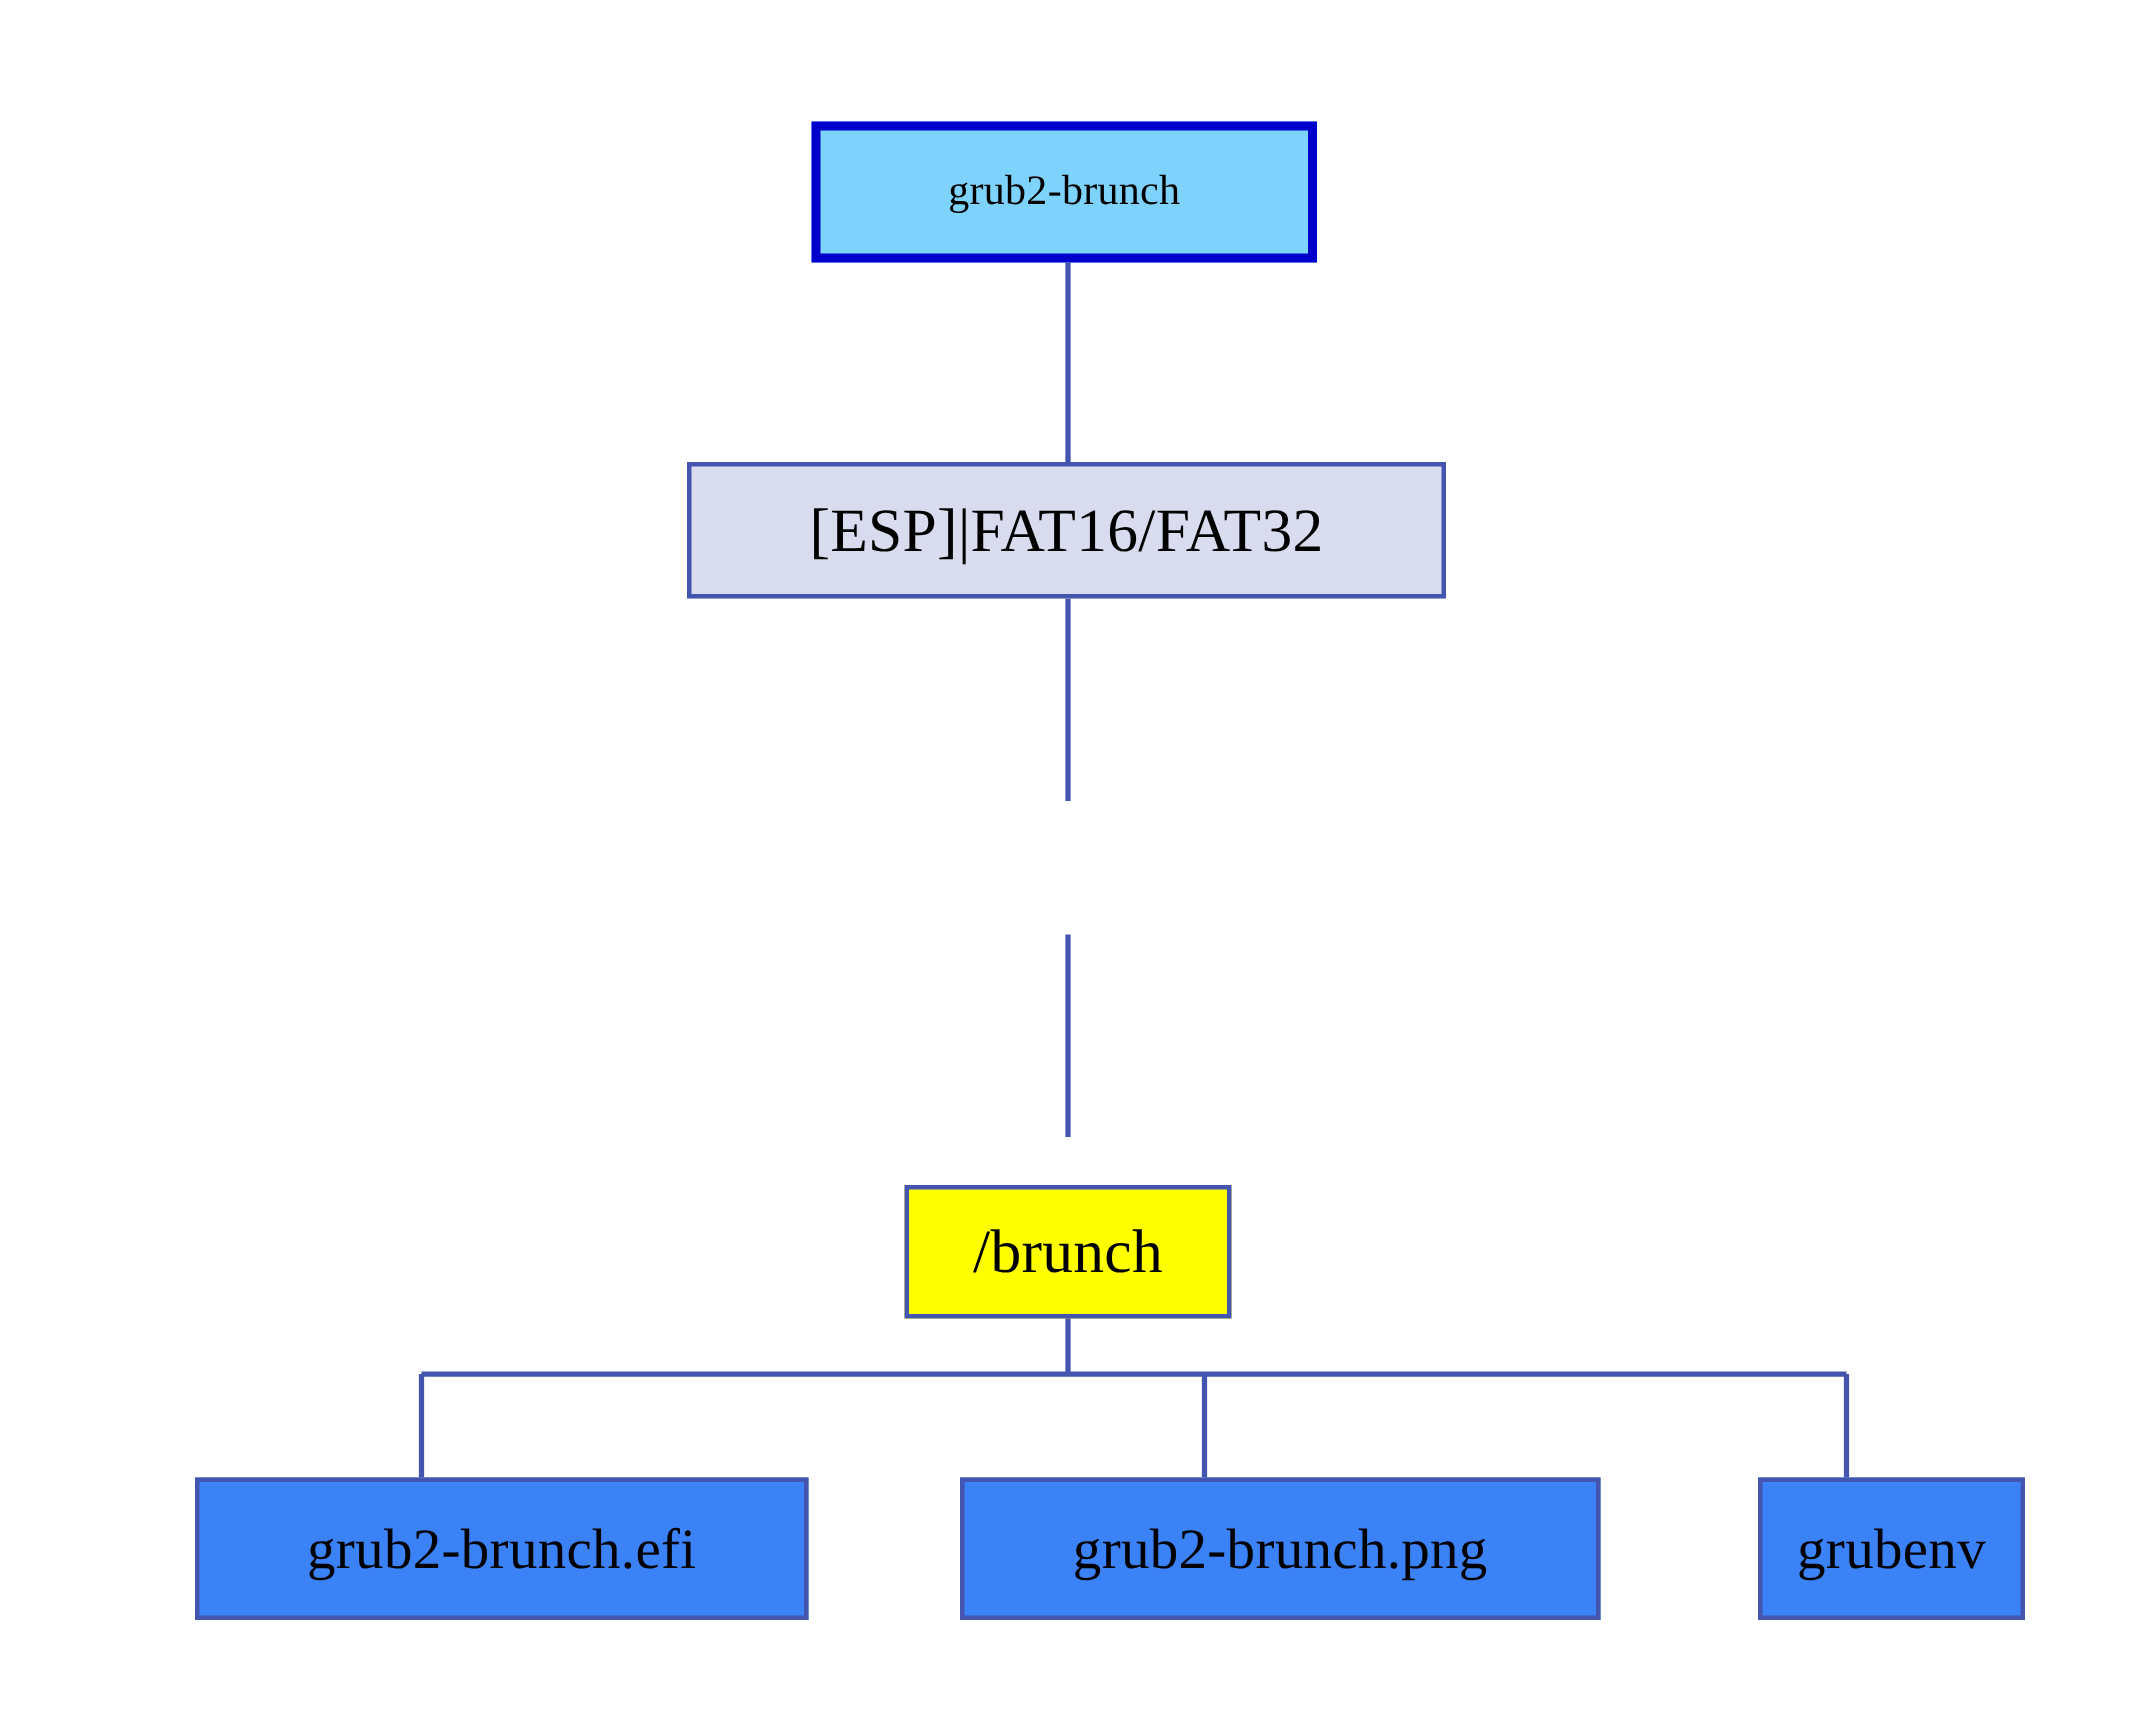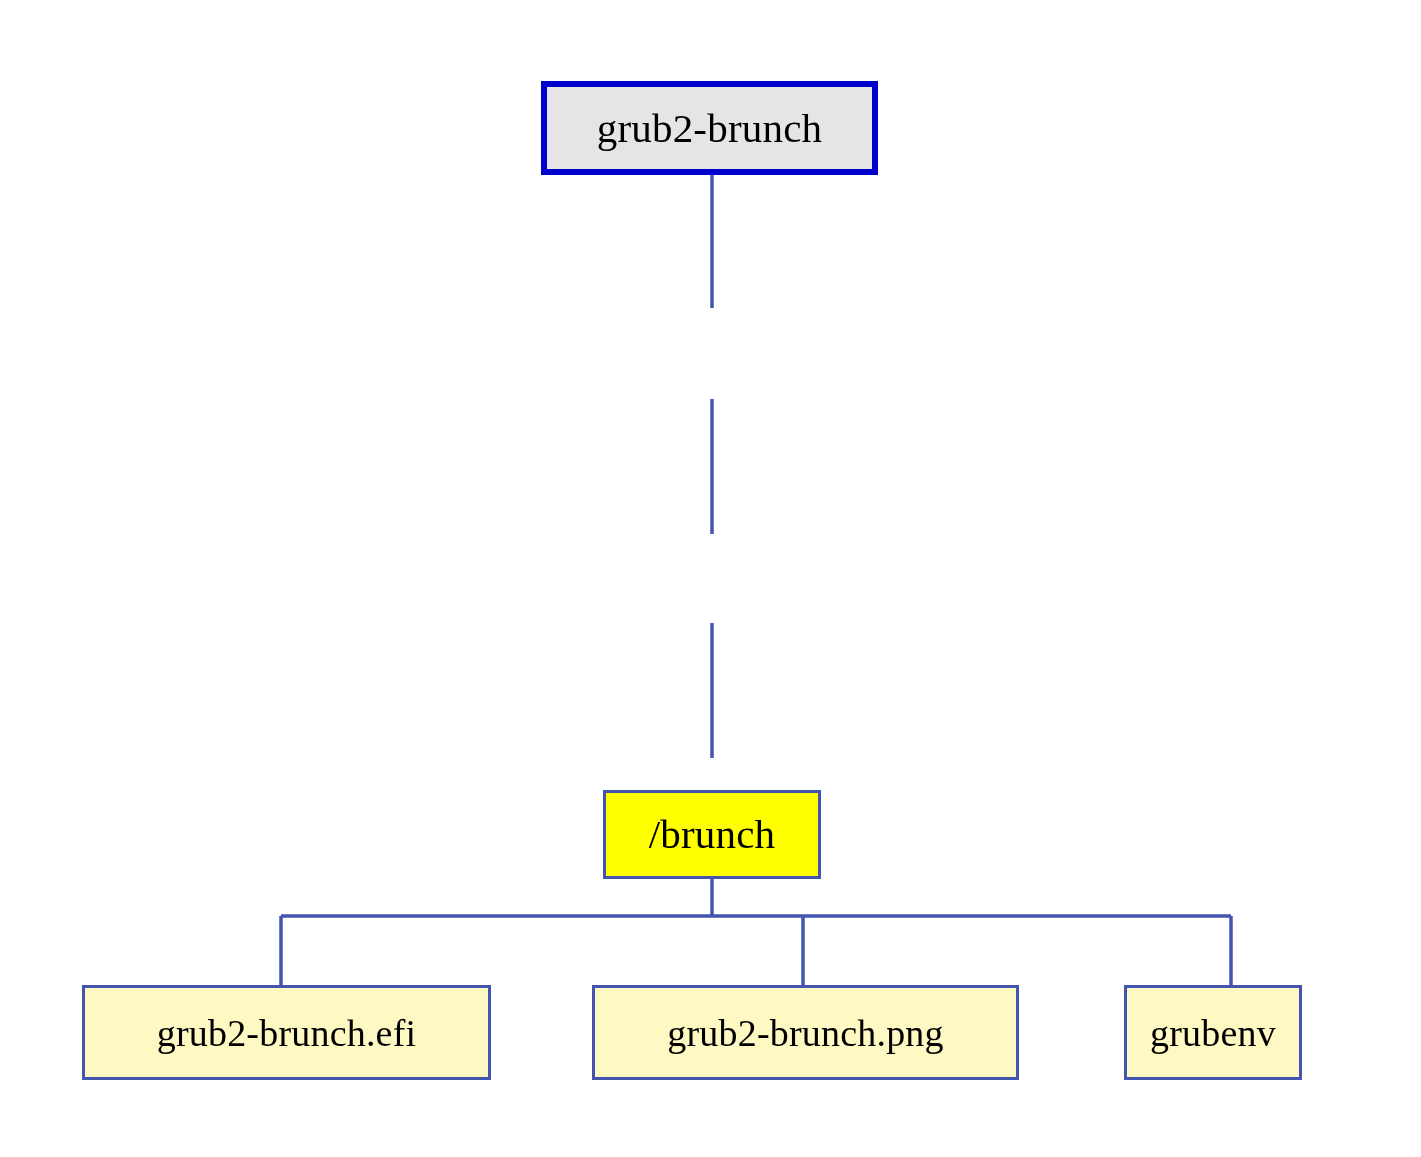--- a/index.html
+++ b/index.html
@@ -32,40 +32,41 @@
     white-space: nowrap;
     z-index: 2;
   }
   .node-label {
     line-height: 1;
     letter-spacing: 0.2px;
   }
 
   
   .node.root {
-    background: #e5e5e5;
+    background: #7dd3fc;
     border: 6px solid #0000cc;
-    font-size: 41px;
+    font-size: 28px;
   }
   
   .node.standard {
     background: #d9dcee;
     border: 3px solid #4455b0;
     font-size: 41px;
   }
   
   .node.dir {
     background: #ffff00;
     border: 3px solid #4455b0;
     font-size: 41px;
   }
   .node.leaf {
-    background: #fef9c3;
+    background: #3b82f6;
     border: 3px solid #4455b0;
     font-size: 38px;
+    margin-left: 48px;
   }
 </style>
 </head>
 <body>
 
 <div id="canvas">
 
   <svg id="edges" viewBox="0 0 1421 1157" xmlns="http://www.w3.org/2000/svg">
     <g fill="none" stroke="#4455b0" stroke-width="3.5" stroke-linecap="butt">
       <path d="M 712 175 L 712 308"></path>
@@ -76,20 +77,23 @@
       <path d="M 281 916 L 281 985"></path>
       <path d="M 803 916 L 803 985"></path>
       <path d="M 1231 916 L 1231 985"></path>
     </g>
   </svg>
 
   <div class="node root" style="left:541px; top:81px; width:337px; height:94px;">
     <span class="node-label">grub2-brunch</span>
   </div>
 
+  <div class="node standard" style="left:458px; top:308px; width:506px; height:91px;">
+    <span class="node-label">[ESP]|FAT16/FAT32</span>
+  </div>
 
 
   <div class="node dir" style="left:603px; top:790px; width:218px; height:89px;">
     <span class="node-label">/brunch</span>
   </div>
 
   <div class="node leaf" style="left:82px; top:985px; width:409px; height:95px;">
     <span class="node-label">grub2-brunch.efi</span>
   </div>
 

